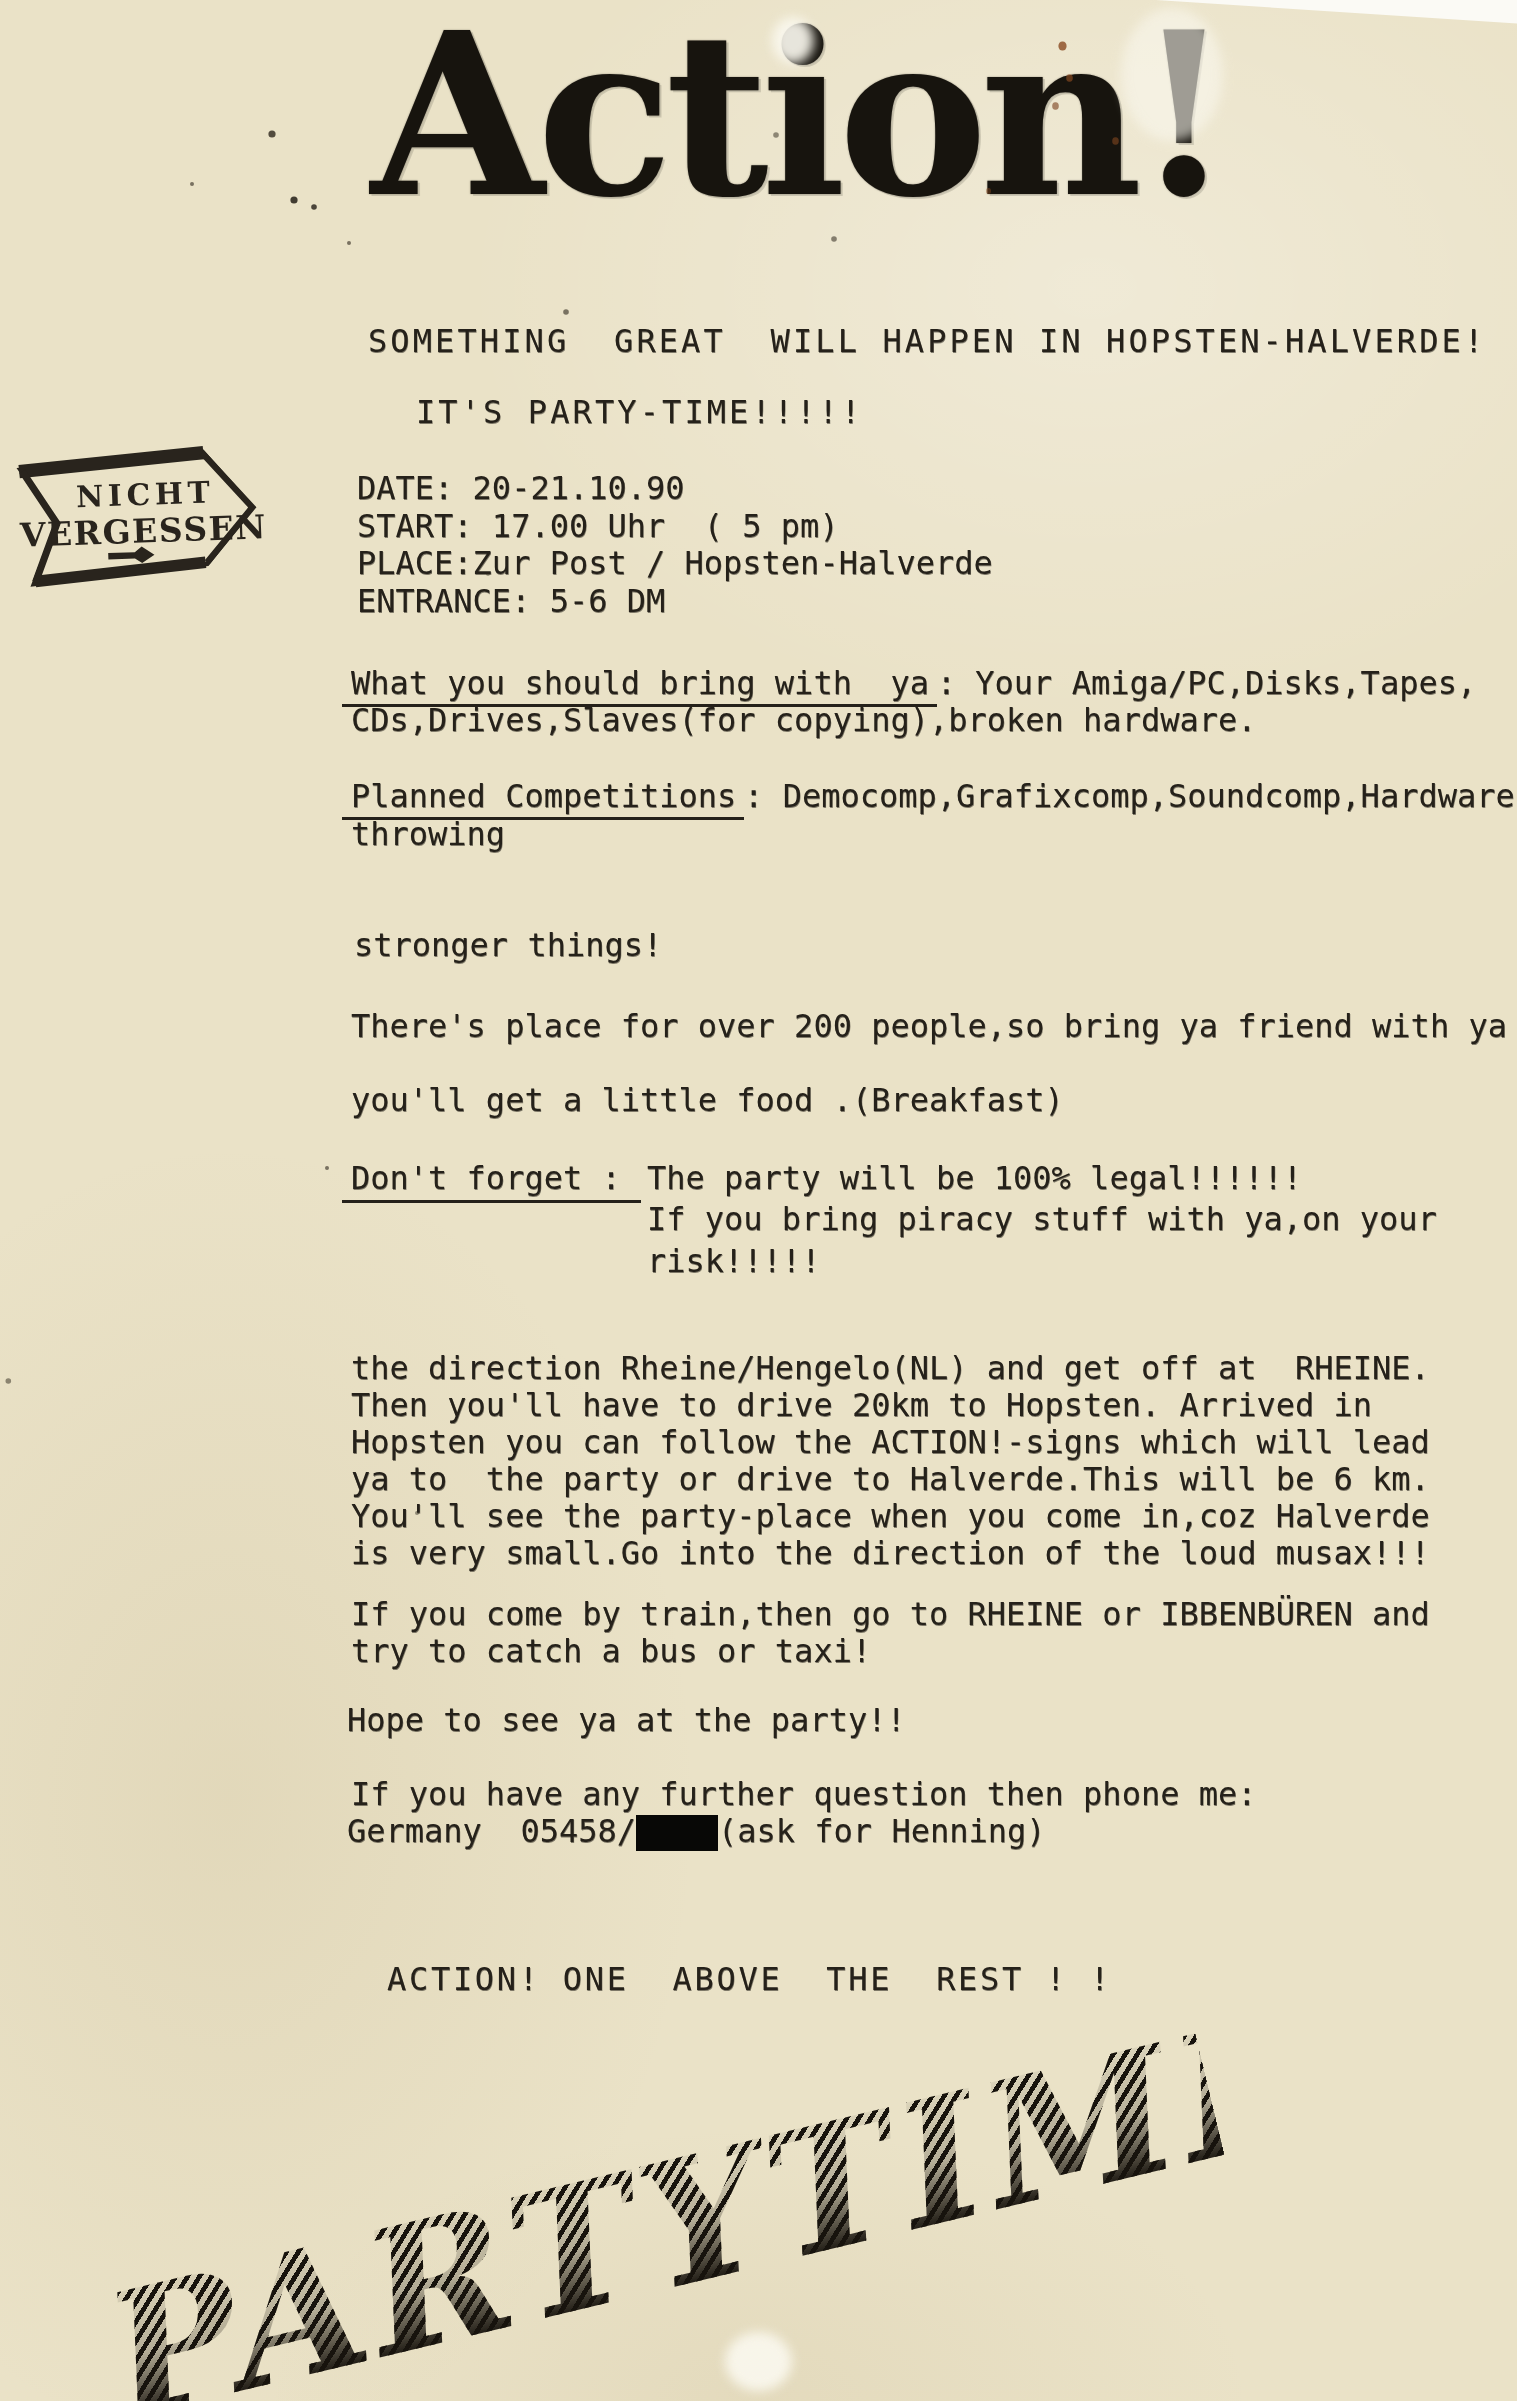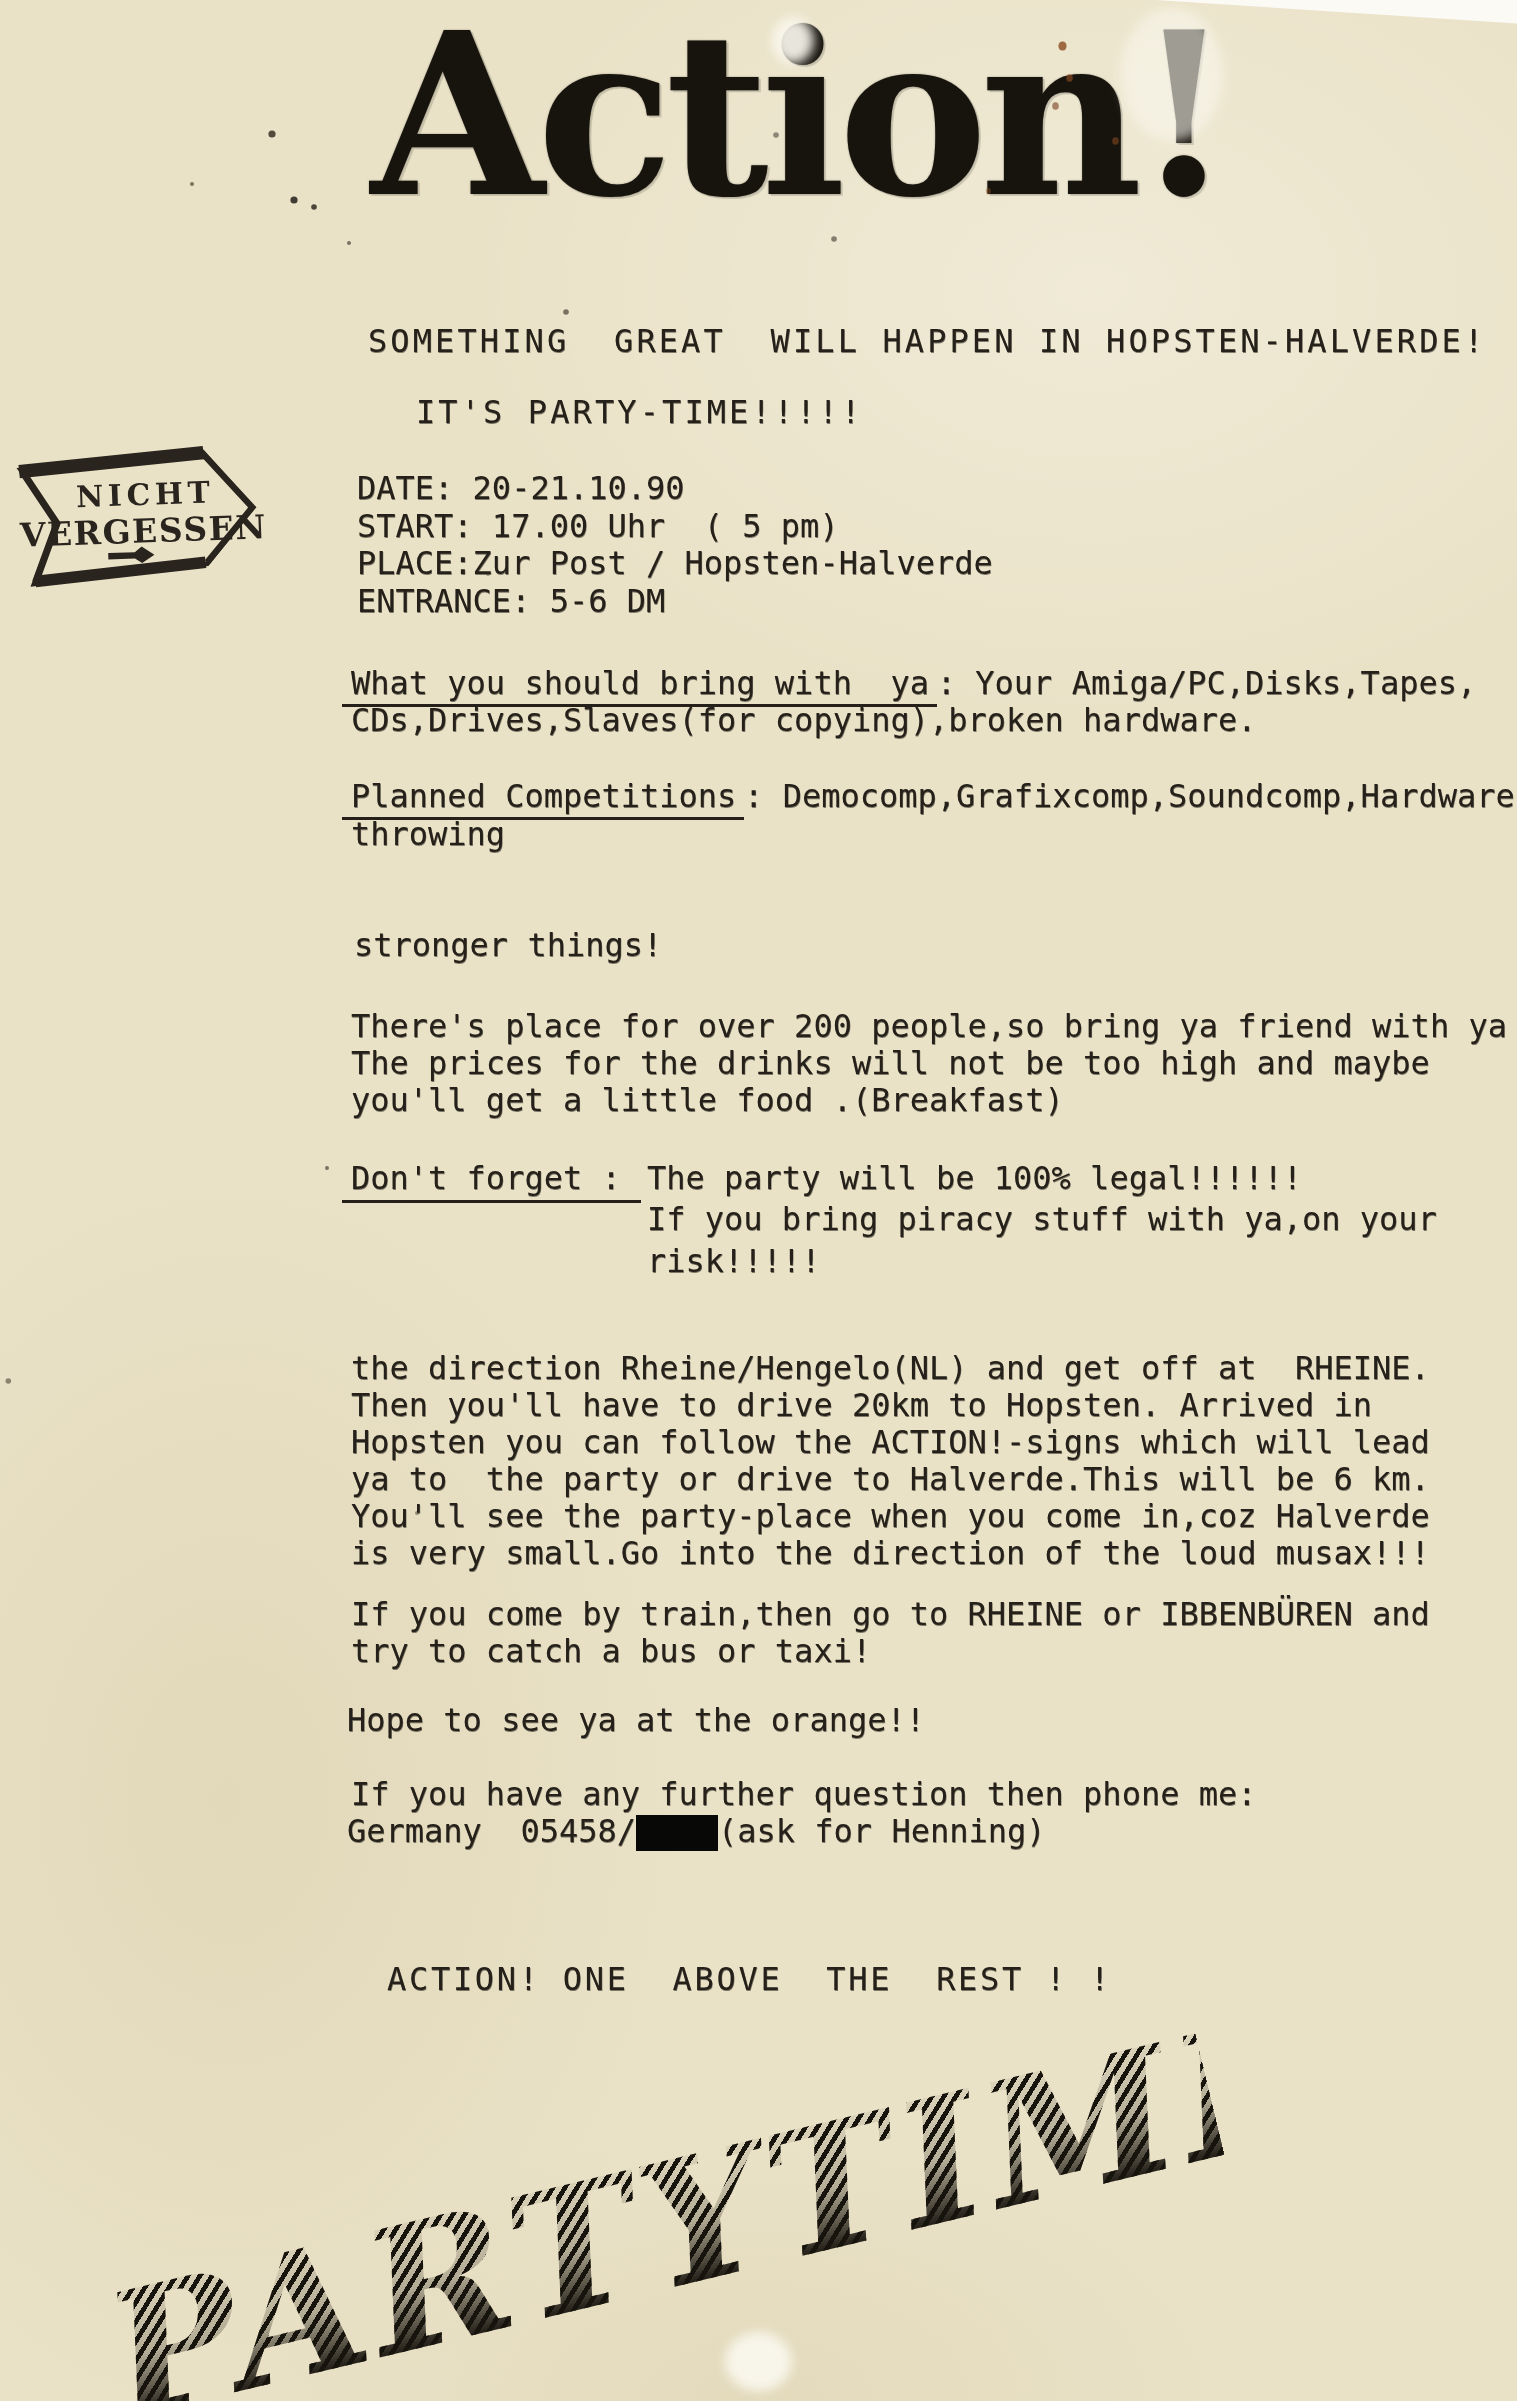--- a/index.html
+++ b/index.html
@@ -113,39 +113,38 @@
 
   <div class="line" style="left:351px;top:665px;"><span class="ul">What you should bring with  ya</span><span>: Your Amiga/PC,Disks,Tapes,</span></div>
   <div class="line" style="left:351px;top:702px;">CDs,Drives,Slaves(for copying),broken hardware.</div>
 
   <div class="line" style="left:351px;top:778px;"><span class="ul">Planned Competitions</span><span>: Democomp,Grafixcomp,Soundcomp,Hardware</span></div>
   <div class="line" style="left:351px;top:816px;">throwing</div>
 
   <div class="line" style="left:354px;top:927px;">stronger things!</div>
 
   <div class="line" style="left:351px;top:1008px;">There's place for over 200 people,so bring ya friend with ya</div>
-  <div class="line" style="left:351px;top:1045px;">The prices for the drinks will not be too high and maybe</div>
   <div class="line" style="left:351px;top:1082px;">you'll get a little food .(Breakfast)</div>
 
   <div class="line" style="left:351px;top:1160px;"><span class="ul2">Don't forget :</span></div>
   <div class="line" style="left:647px;top:1160px;">The party will be 100% legal!!!!!!</div>
   <div class="line" style="left:647px;top:1201px;">If you bring piracy stuff with ya,on your</div>
   <div class="line" style="left:647px;top:1243px;">risk!!!!!</div>
 
   <div class="line" style="left:351px;top:1350px;">the direction Rheine/Hengelo(NL) and get off at  RHEINE.</div>
   <div class="line" style="left:351px;top:1387px;">Then you'll have to drive 20km to Hopsten. Arrived in</div>
   <div class="line" style="left:351px;top:1424px;">Hopsten you can follow the ACTION!-signs which will lead</div>
   <div class="line" style="left:351px;top:1461px;">ya to  the party or drive to Halverde.This will be 6 km.</div>
   <div class="line" style="left:351px;top:1498px;">You'll see the party-place when you come in,coz Halverde</div>
   <div class="line" style="left:351px;top:1535px;">is very small.Go into the direction of the loud musax!!!</div>
 
   <div class="line" style="left:351px;top:1596px;">If you come by train,then go to RHEINE or IBBENBÜREN and</div>
   <div class="line" style="left:351px;top:1633px;">try to catch a bus or taxi!</div>
 
-  <div class="line" style="left:347px;top:1702px;">Hope to see ya at the orange!!</div>
+  <div class="line" style="left:347px;top:1702px;">Hope to see ya at the party!!</div>
 
   <div class="line" style="left:351px;top:1776px;">If you have any further question then phone me:</div>
   <div class="line" style="left:347px;top:1813px;"><span>Germany  05458/</span><span class="redaction"></span><span>(ask for Henning)</span></div>
 
   <div class="line slogan" style="left:351px;top:1961px;">ACTION! ONE  ABOVE  THE  REST ! !</div>
 
   <div class="party">PARTYTIME!</div>
 
   <div class="scuff s1"></div>
   <div class="scuff s2"></div>

